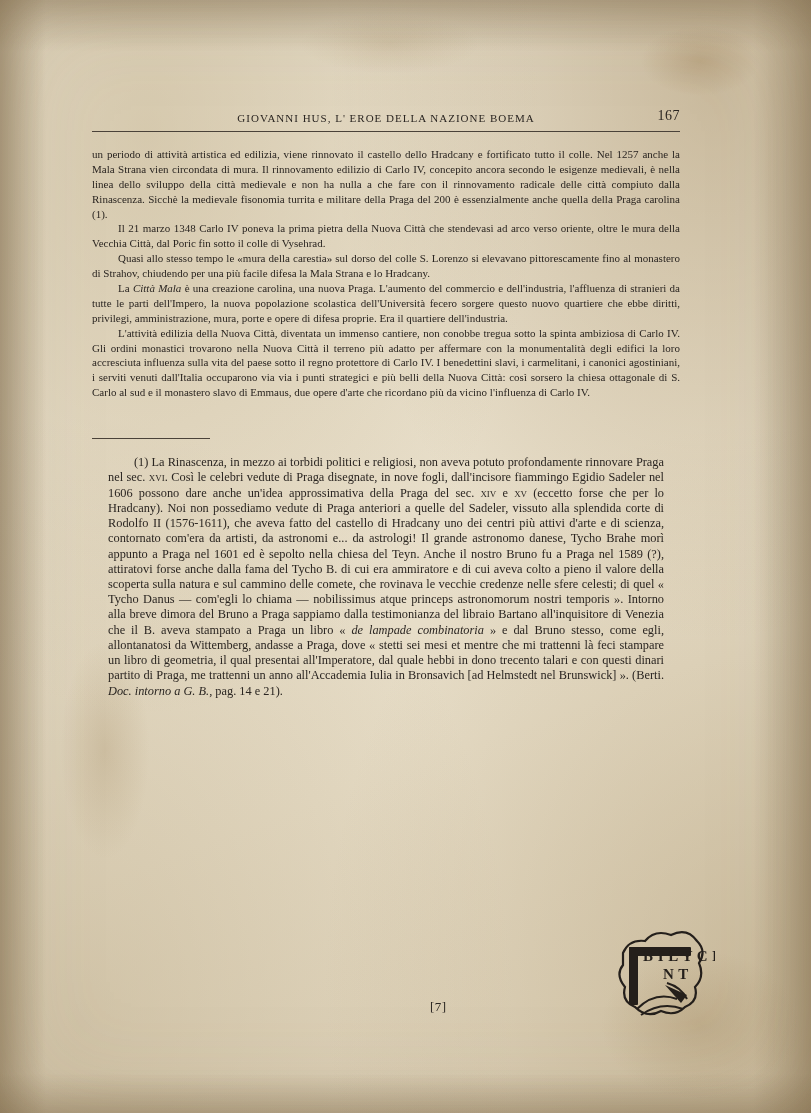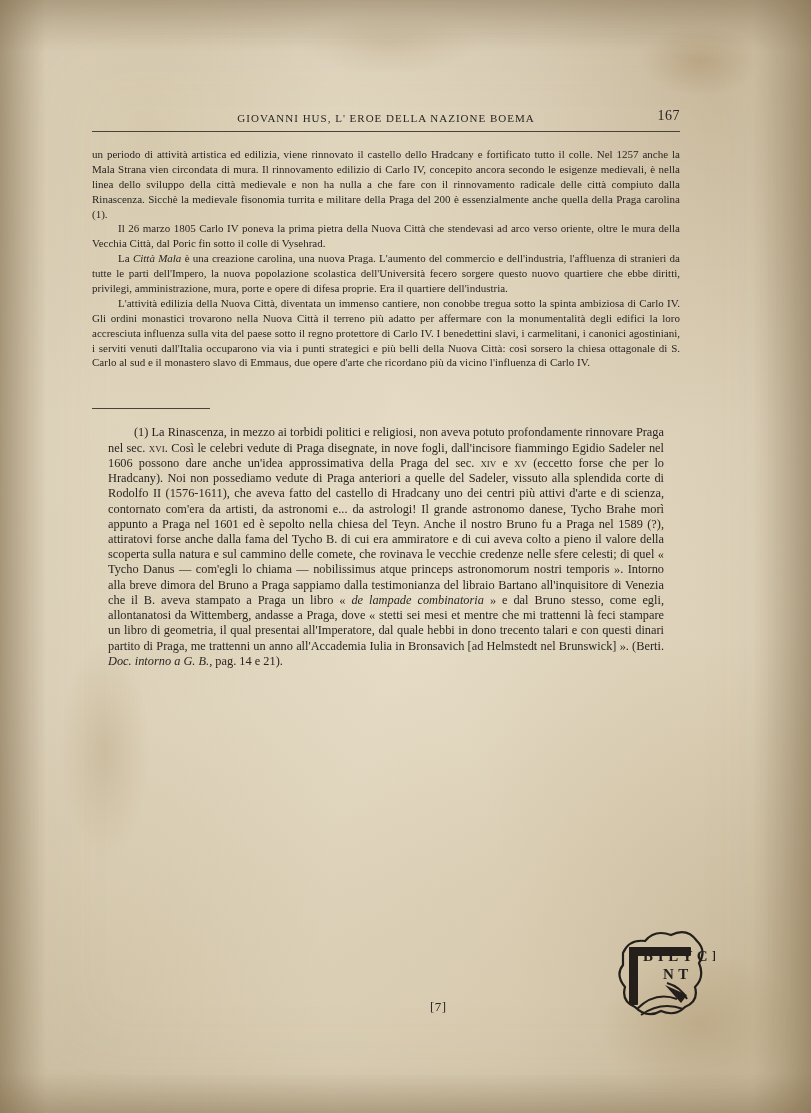--- a/index.html
+++ b/index.html
@@ -162,21 +162,22 @@
   <div class="content">
 
     <div class="running-head">
       <span class="title">GIOVANNI HUS, L' EROE DELLA NAZIONE BOEMA</span>
       <span class="folio">167</span>
     </div>
     <div class="head-rule"></div>
 
     <div class="body-text">
       <p>un periodo di attività artistica ed edilizia, viene rinnovato il castello dello Hradcany e fortificato tutto il colle. Nel 1257 anche la Mala Strana vien circondata di mura. Il rinnovamento edilizio di Carlo IV, concepito ancora secondo le esigenze medievali, è nella linea dello sviluppo della città medievale e non ha nulla a che fare con il rinnovamento radicale delle città compiuto dalla Rinascenza. Sicchè la medievale fisonomia turrita e militare della Praga del 200 è essenzialmente anche quella della Praga carolina (1).</p>
-      <p class="indent">Il 26 marzo 1805 Carlo IV poneva la prima pietra della Nuova Città che stendevasi ad arco verso oriente, oltre le mura della Vecchia Città, dal Poric fin sotto il colle di Vysehrad.</p>
+      <p class="indent">Il 21 marzo 1348 Carlo IV poneva la prima pietra della Nuova Città che stendevasi ad arco verso oriente, oltre le mura della Vecchia Città, dal Poric fin sotto il colle di Vysehrad.</p>
+      <p class="indent">Quasi allo stesso tempo le «mura della carestia» sul dorso del colle S. Lorenzo si elevavano pittorescamente fino al monastero di Strahov, chiudendo per una più facile difesa la Mala Strana e lo Hradcany.</p>
       <p class="indent">La <i>Città Mala</i> è una creazione carolina, una nuova Praga. L'aumento del commercio e dell'industria, l'affluenza di stranieri da tutte le parti dell'Impero, la nuova popolazione scolastica dell'Università fecero sorgere questo nuovo quartiere che ebbe diritti, privilegi, amministrazione, mura, porte e opere di difesa proprie. Era il quartiere dell'industria.</p>
       <p class="indent">L'attività edilizia della Nuova Città, diventata un immenso cantiere, non conobbe tregua sotto la spinta ambiziosa di Carlo IV. Gli ordini monastici trovarono nella Nuova Città il terreno più adatto per affermare con la monumentalità degli edifici la loro accresciuta influenza sulla vita del paese sotto il regno protettore di Carlo IV. I benedettini slavi, i carmelitani, i canonici agostiniani, i serviti venuti dall'Italia occuparono via via i punti strategici e più belli della Nuova Città: così sorsero la chiesa ottagonale di S. Carlo al sud e il monastero slavo di Emmaus, due opere d'arte che ricordano più da vicino l'influenza di Carlo IV.</p>
     </div>
 
     <div class="note-rule"></div>
 
     <div class="footnote">
       <p>(1) La Rinascenza, in mezzo ai torbidi politici e religiosi, non aveva potuto profondamente rinnovare Praga nel sec. <span class="sc">xvi</span>. Così le celebri vedute di Praga disegnate, in nove fogli, dall'incisore fiammingo Egidio Sadeler nel 1606 possono dare anche un'idea approssimativa della Praga del sec. <span class="sc">xiv</span> e <span class="sc">xv</span> (eccetto forse che per lo Hradcany). Noi non possediamo vedute di Praga anteriori a quelle del Sadeler, vissuto alla splendida corte di Rodolfo II (1576-1611), che aveva fatto del castello di Hradcany uno dei centri più attivi d'arte e di scienza, contornato com'era da artisti, da astronomi e... da astrologi! Il grande astronomo danese, Tycho Brahe morì appunto a Praga nel 1601 ed è sepolto nella chiesa del Teyn. Anche il nostro Bruno fu a Praga nel 1589 (?), attiratovi forse anche dalla fama del Tycho B. di cui era ammiratore e di cui aveva colto a pieno il valore della scoperta sulla natura e sul cammino delle comete, che rovinava le vecchie credenze nelle sfere celesti; di quel « Tycho Danus — com'egli lo chiama — nobilissimus atque princeps astronomorum nostri temporis ». Intorno alla breve dimora del Bruno a Praga sappiamo dalla testimonianza del libraio Bartano all'inquisitore di Venezia che il B. aveva stampato a Praga un libro « <i>de lampade combinatoria</i> » e dal Bruno stesso, come egli, allontanatosi da Wittemberg, andasse a Praga, dove « stetti sei mesi et mentre che mi trattenni là feci stampare un libro di geometria, il qual presentai all'Imperatore, dal quale hebbi in dono trecento talari e con questi dinari partito di Praga, me trattenni un anno all'Accademia Iulia in Bronsavich [ad Helmstedt nel Brunswick] ». (Berti. <i>Doc. intorno a G. B.</i>, pag. 14 e 21).</p>
     </div>
 

